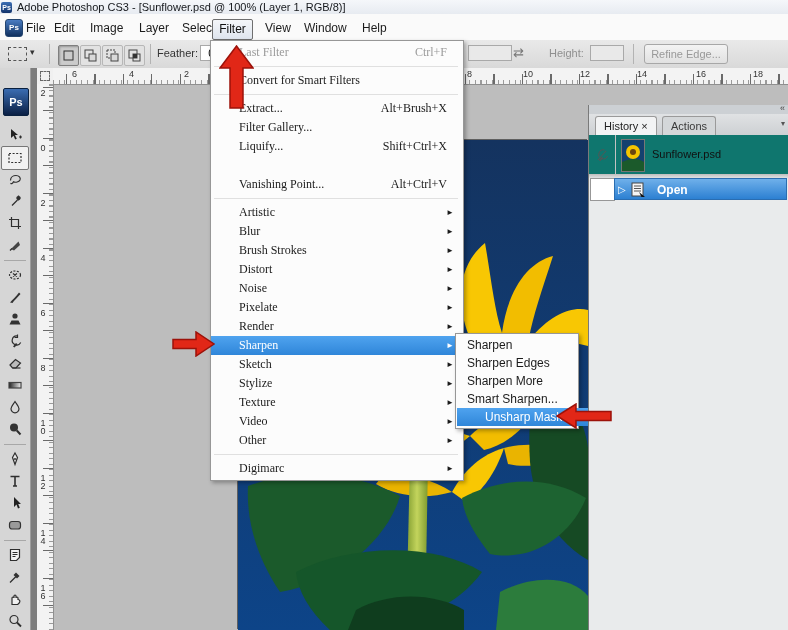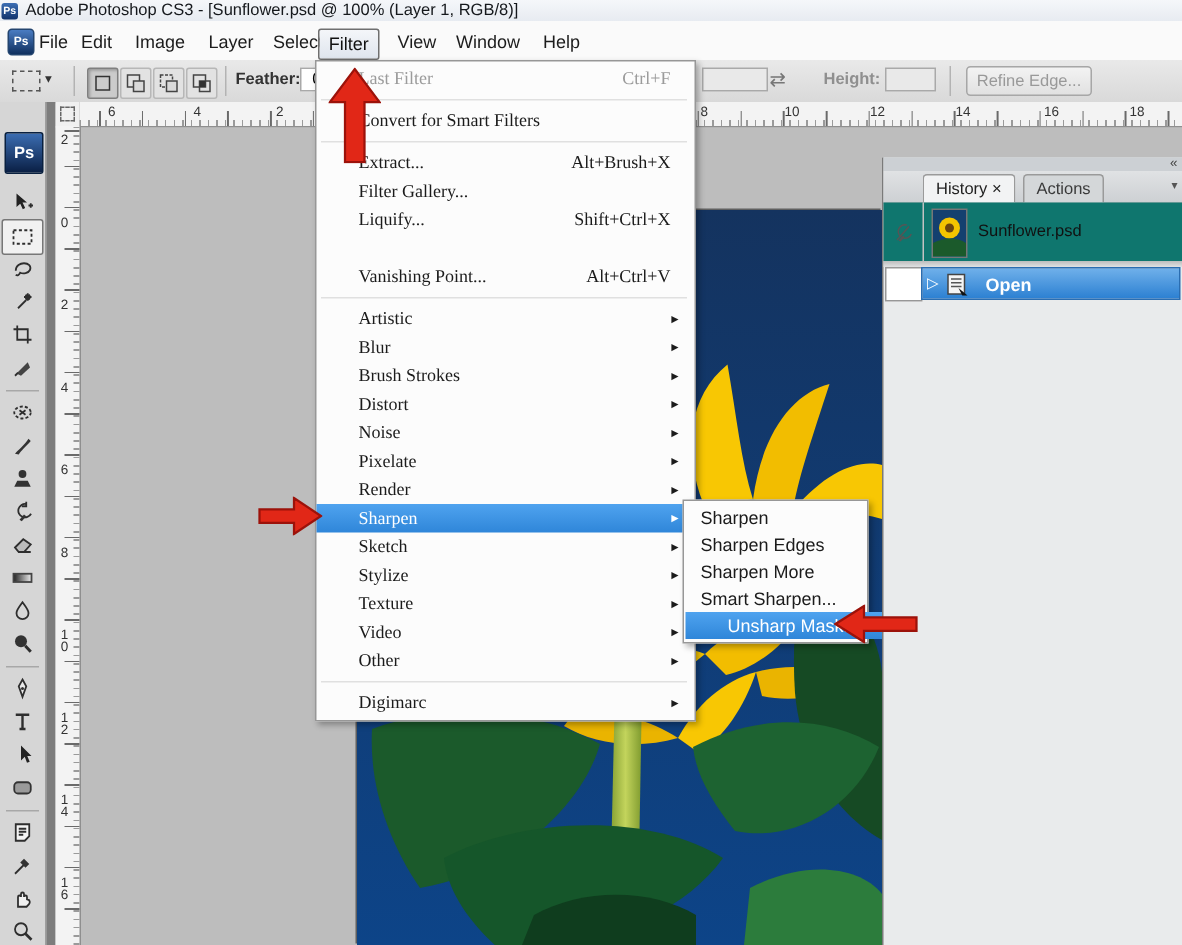--- a/index.html
+++ b/index.html
@@ -16,21 +16,21 @@
   #menubar{left:0;top:14px;width:788px;height:26px;background:#fafafa;border-bottom:1px solid #dcdcdc;}
   .mbi{top:5px;height:18px;line-height:18px;font-size:12px;color:#1c1c1c;padding:0 4px;}
   #filterbox{left:212px;top:5px;width:39px;height:19px;border:1px solid #6f6f6f;border-radius:2px;
     background:linear-gradient(#f4f6f9,#dfe5ee);text-align:center;line-height:19px;font-size:12px;color:#111;}
   #psdocicon{left:5px;top:5px;width:16px;height:16px;background:linear-gradient(#4a7cc2,#10305f);
     border-radius:3px;border:1px solid #24456f;color:#fff;font-size:8px;font-weight:bold;text-align:center;line-height:16px;}
   
   #optionsbar{left:0;top:40px;width:788px;height:28px;background:linear-gradient(#e9e9e9,#d9d9d9);
     border-bottom:1px solid #9d9d9d;}
   .obsep{top:4px;width:1px;height:20px;background:#b3b3b3;}
-  .oblabel{top:7px;font-size:11px;color:#333;font-weight:bold;}
+  .oblabel{top:7px;font-size:11px;color:#333;}
   .oblabel.dim{color:#8f8f8f;}
   .obinput{top:5px;height:14px;border:1px solid #a9a9a9;background:#fff;font-size:11px;
     font-family:"Liberation Sans",sans-serif;padding:0 2px;}
   .obinput.dim{background:#e9e9e9;}
   .modebtn{top:5px;width:19px;height:19px;border:1px solid #b7b7b7;background:#e2e2e2;border-radius:2px;}
   .modebtn.pressed{background:#cbcbcb;border-color:#7f7f7f;box-shadow:inset 1px 1px 2px rgba(0,0,0,.25);}
   #refinebtn{left:644px;top:4px;width:84px;height:20px;border:1px solid #a7a7a7;border-radius:3px;
     background:linear-gradient(#f3f3f3,#e1e1e1);font-size:11px;color:#999;
     font-family:"Liberation Sans",sans-serif;}
   
@@ -75,21 +75,21 @@
   .smi{left:1px;width:118px;height:18px;line-height:18px;font-size:12px;color:#1b1b1b;padding-left:10px;}
   .smi.hl{background:linear-gradient(#4fa3ef,#2f86d9);color:#fff;padding-left:28px;}
   
   #histpanel{left:588px;top:105px;width:200px;height:525px;background:#e9ebec;
     border-left:1px solid #7a7a7a;border-right:1px solid #8d8d8d;z-index:20;}
   #histpanel .topstrip{left:0;top:0;width:199px;height:9px;background:#ccd0d4;}
   #histpanel .collapse{right:3px;top:-1px;font-size:9px;color:#444;line-height:9px;}
   #histpanel .tabbar{left:0;top:9px;width:199px;height:21px;background:linear-gradient(#e0e2e4,#cdd0d3);
     border-bottom:1px solid #9a9a9a;}
   .ptab{top:2px;height:18px;border:1px solid #9a9a9a;border-bottom:none;border-radius:3px 3px 0 0;
-    font-size:11px;color:#222;text-align:right;line-height:18px;padding:0 8px;margin-left:20px;}
+    font-size:11px;color:#222;text-align:right;line-height:18px;padding:0 8px;}
   .ptab.active{background:#f2f3f4;}
   .ptab.inactive{background:#d4d7d9;color:#3a3a3a;}
   #histpanel .pmenu{right:4px;top:14px;font-size:8px;color:#555;}
   #snaprow{left:0;top:30px;width:199px;height:39px;background:#0f766e;}
   #snaprow .srcbox{left:0;top:0;width:26px;height:39px;border-right:1px solid #c2c2c2;display:flex;align-items:center;justify-content:center;}
   #snaprow .thumb{left:32px;top:4px;width:22px;height:31px;border:1px solid #777;}
   #snaprow .nm{left:63px;top:0;height:39px;line-height:39px;font-size:11px;color:#111;}
   #histdivider{left:0;top:69px;width:199px;height:4px;background:linear-gradient(#bdbdbd,#dfe1e2);}
   #openrow{left:0;top:73px;width:199px;height:22px;}
   #openrow .srcbox2{left:1px;top:0;width:23px;height:21px;background:#fff;border:1px solid #979797;}

